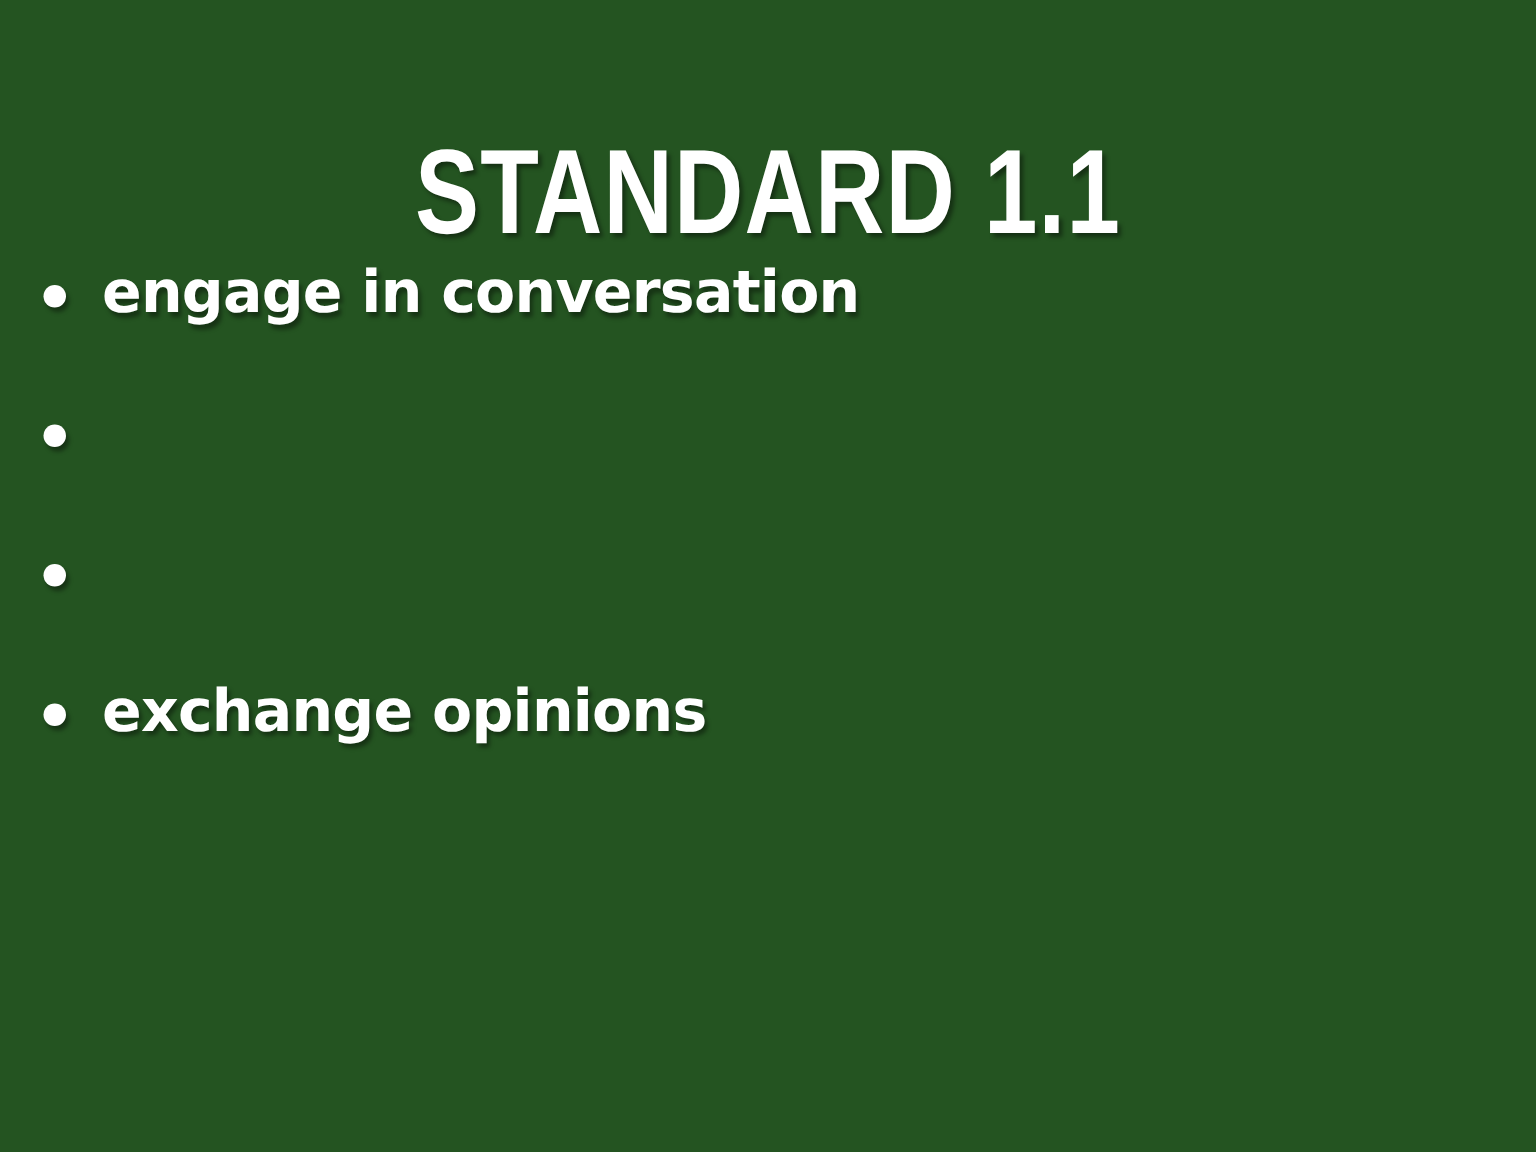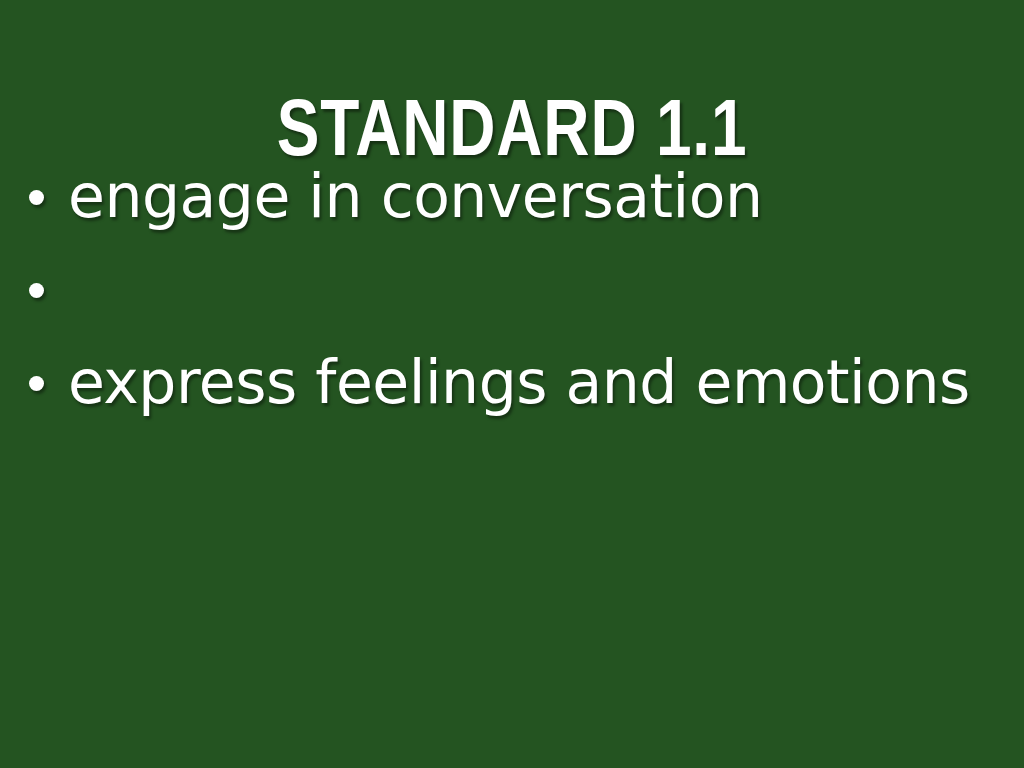--- a/index.html
+++ b/index.html
@@ -71,22 +71,22 @@
     border-radius: 50%;
     background: #ffffff;
     box-shadow: 2px 3px 3px rgba(0, 0, 0, 0.40);
   }
 
   .bullet-text {
     display: block;
     margin-left: 68px;
     color: #ffffff;
     font-family: "DejaVu Sans", "Liberation Sans", sans-serif;
-    font-weight: normal;
-    font-size: 60px;
+    font-weight: bold;
+    font-size: 39px;
     line-height: 1.05;
     letter-spacing: -0.5px;
     text-shadow: 2px 3px 3px rgba(0, 0, 0, 0.40);
     white-space: nowrap;
     user-select: none;
   }
 </style>
 </head>
 <body>
 
@@ -100,19 +100,22 @@
       <span class="bullet-dot"></span>
       <span class="bullet-text">engage in conversation</span>
     </li>
 
     <li class="bullet-row">
       <span class="bullet-dot"></span>
     </li>
 
     <li class="bullet-row">
       <span class="bullet-dot"></span>
-      <span class="bullet-text">express feelings and emotions</span>
     </li>
 
+    <li class="bullet-row">
+      <span class="bullet-dot"></span>
+      <span class="bullet-text">exchange opinions</span>
+    </li>
 
   </ul>
 
 </div>
 
 </body></html>

